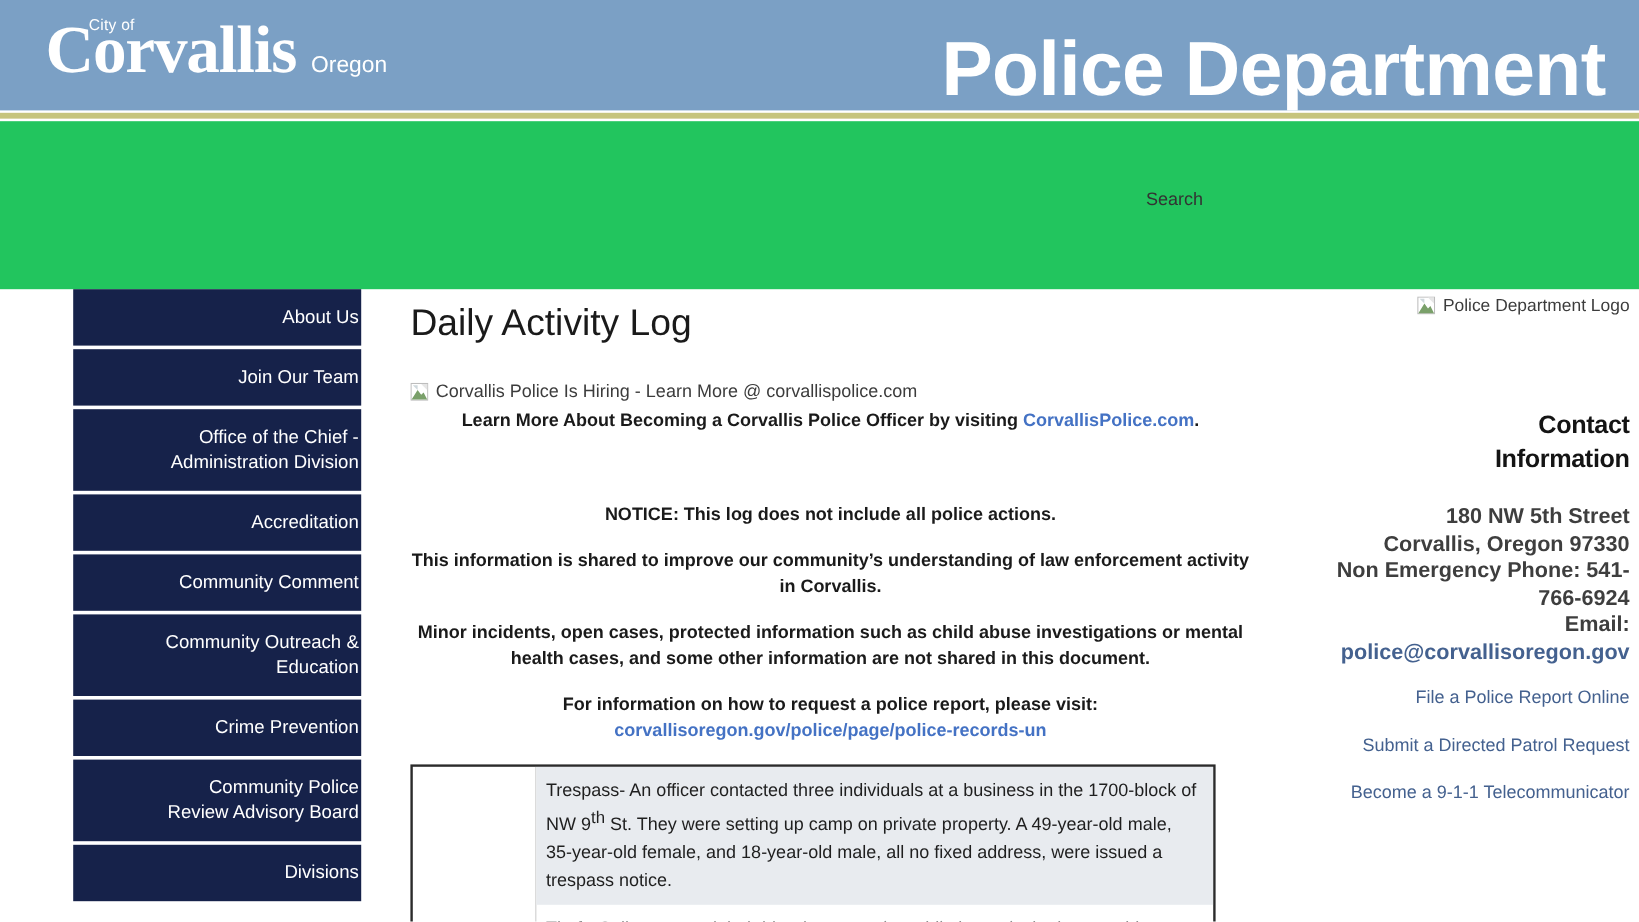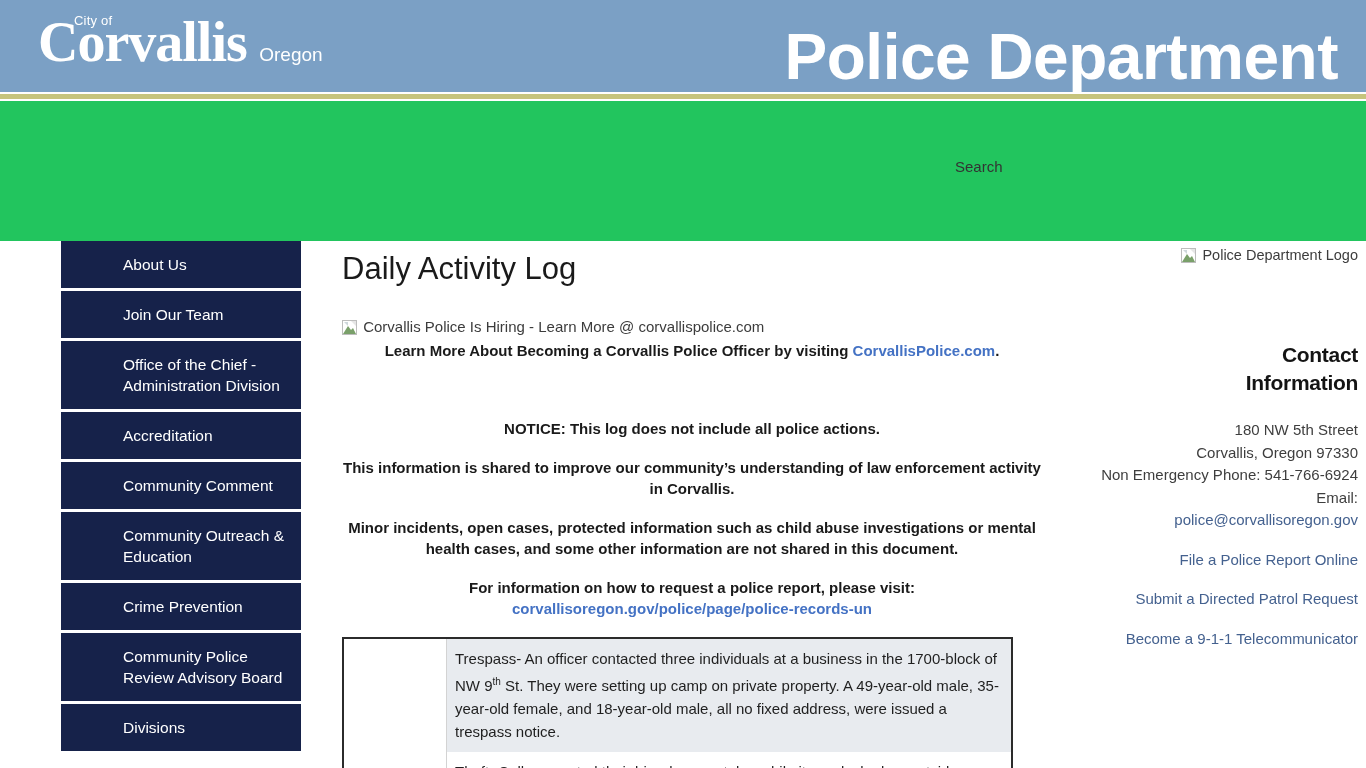--- a/index.html
+++ b/index.html
@@ -89,23 +89,24 @@
     position: absolute;
     left: 61px;
     top: 0px;
     width: 240px;
   }
   .nav-item {
     background: #16224a;
     color: #ffffff;
     font-size: 15.5px;
     line-height: 21px;
-    padding: 13px 14px 13px 62px;
+    padding: 13px 2px 13px 62px;
     margin-bottom: 3px;
     cursor: pointer;
+    text-align: right;
   }
   .nav-item.two-line  { padding-top: 13px; padding-bottom: 13px; }
 
   
   #main-col {
     position: absolute;
     left: 342px;
     top: 0px;
     width: 700px;
   }
@@ -175,21 +176,21 @@
     flex: 1 1 auto;
     padding: 0;
   }
   .log-entry {
     font-size: 15px;
     line-height: 23px;
     color: #1f1f1f;
     padding: 8px 12px 9px 8px;
   }
   .log-entry.highlight { background: #e8ebef; }
-  .log-entry sup { font-size: 10px; vertical-align: super; text-align: right; }
+  .log-entry sup { font-size: 14px; vertical-align: super; text-align: right; }
 
   
   #right-rail {
     position: absolute;
     left: 1088px;
     top: 0px;
     width: 270px;
     text-align: right;
   }
   #logo-alt {
@@ -202,23 +203,24 @@
   #contact-heading {
     font-size: 21px;
     font-weight: bold;
     color: #141414;
     line-height: 28px;
     margin-top: 77px;
     letter-spacing: -.3px;
   }
   #contact-lines {
     margin-top: 22px;
-    font-size: 15px;
+    font-size: 18px;
     line-height: 22.5px;
     color: #3e3e3e;
+    font-weight: bold;
   }
   .rail-link {
     display: block;
     margin-top: 17px;
     font-size: 15px;
     line-height: 22.5px;
     color: #44618f;
     text-decoration: none;
     cursor: pointer;
   }

